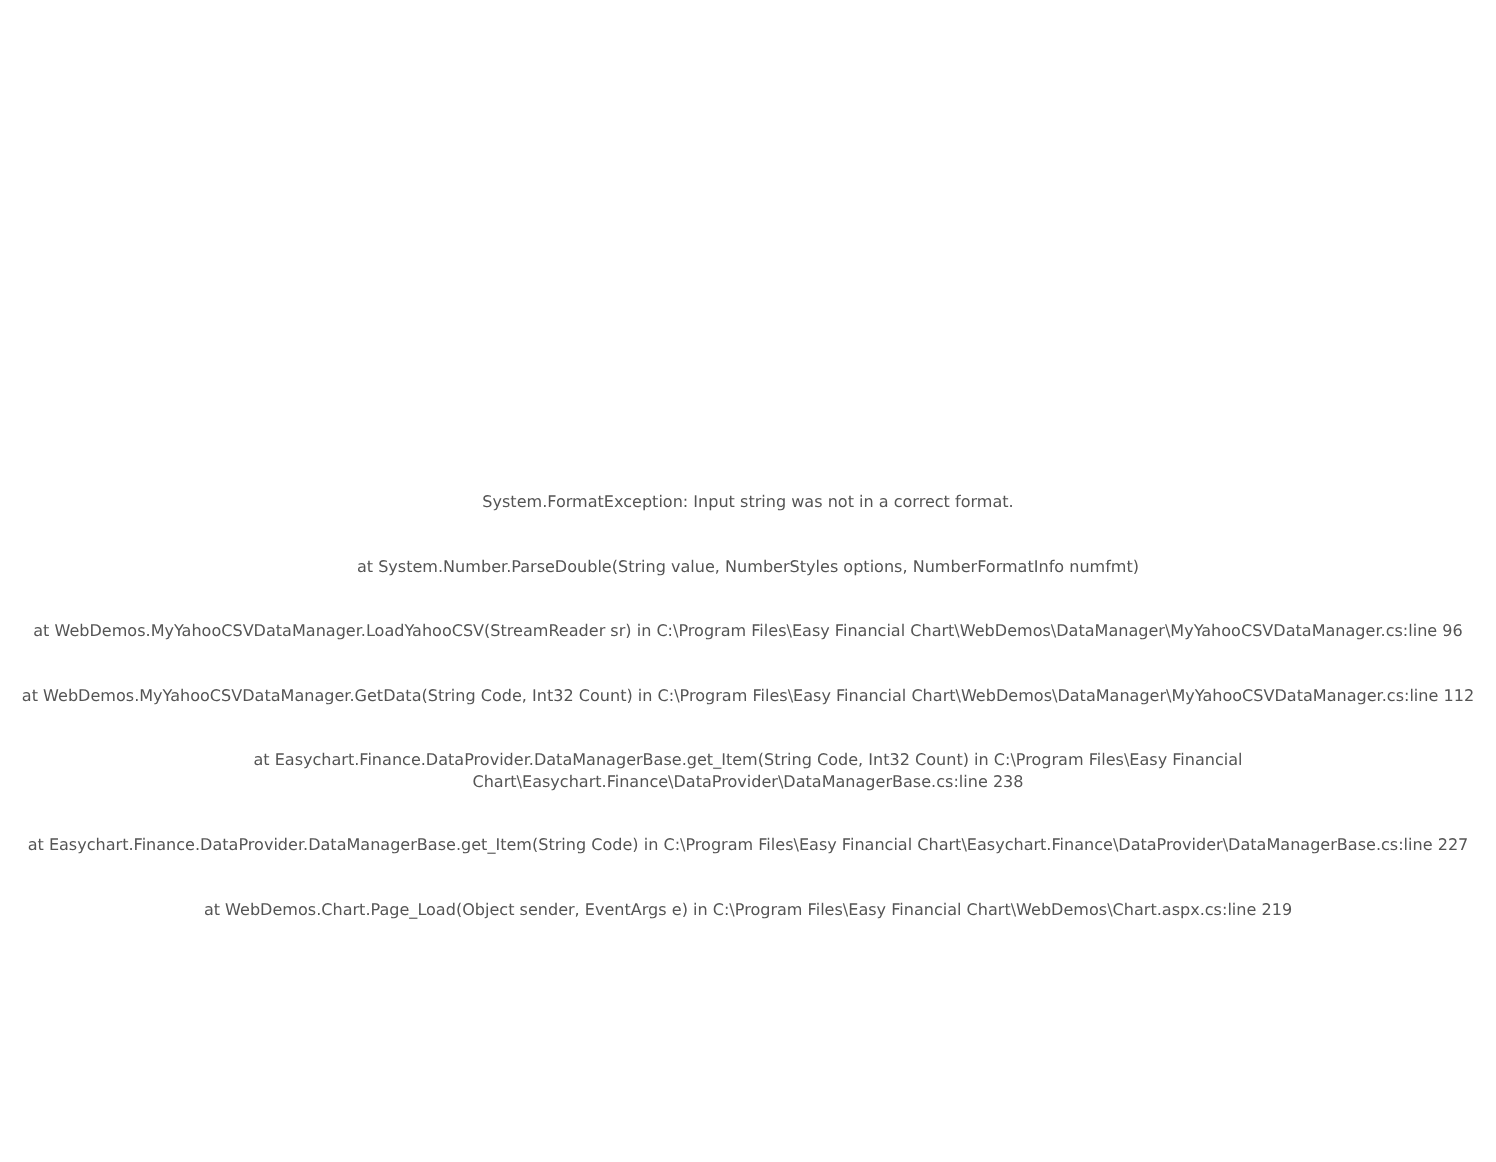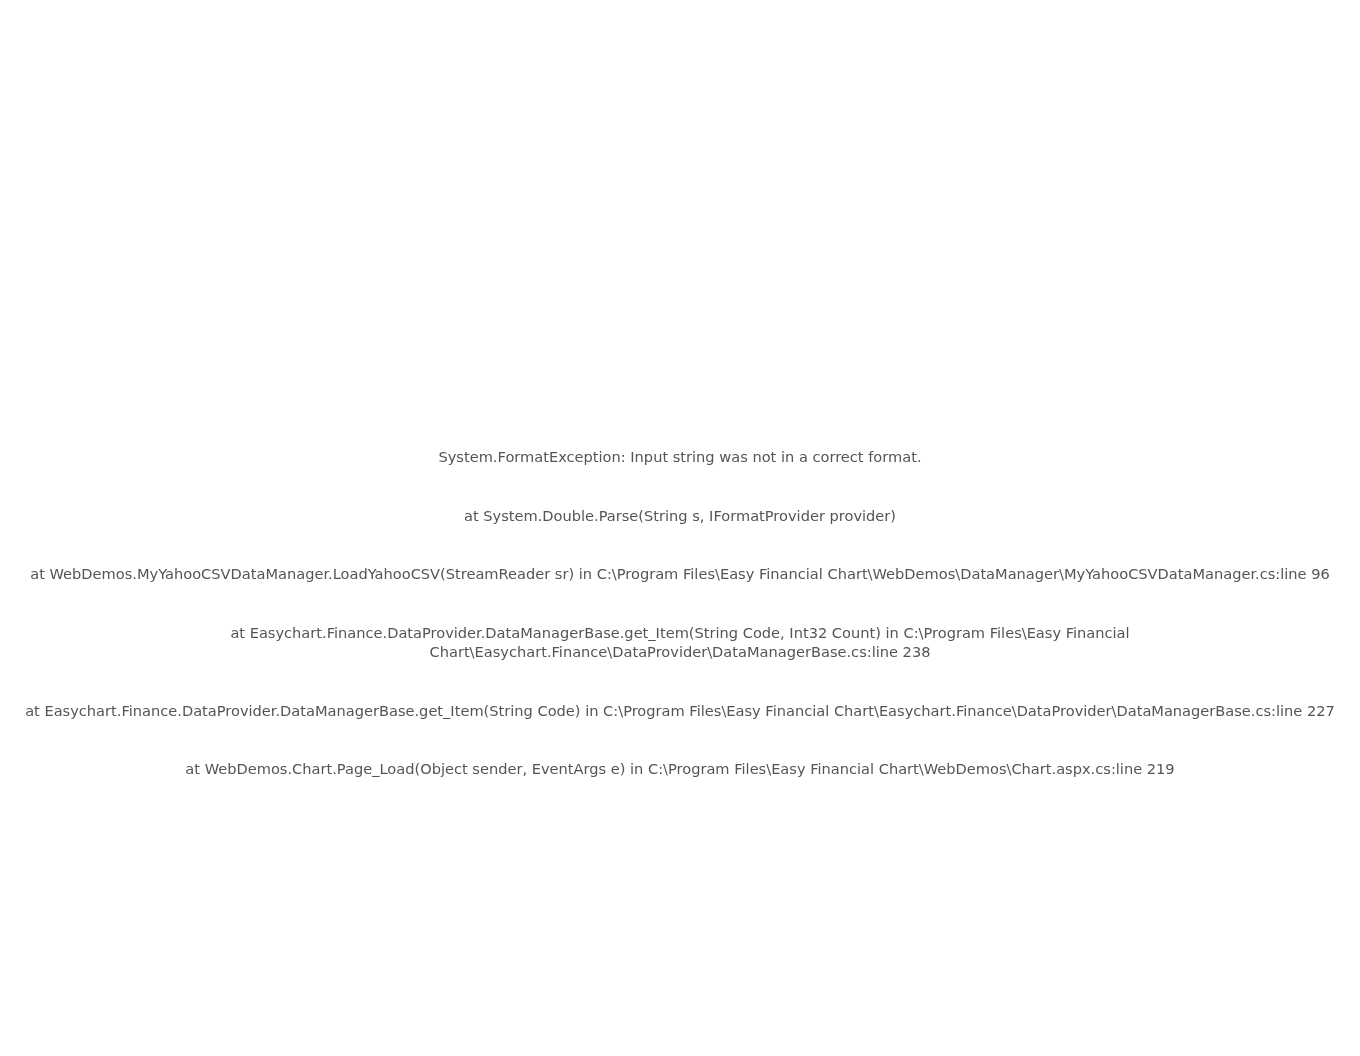--- a/index.html
+++ b/index.html
@@ -34,19 +34,20 @@
   .error-line {
     display: block;
   }
 </style>
 </head>
 <body>
 
 <div class="page">
   <div class="error-block">
     <span class="error-line">System.FormatException: Input string was not in a correct format.</span>
-    <span class="error-line">at System.Double.Parse(String s, IFormatProvider provider)</span>
+    <span class="error-line">at System.Number.ParseDouble(String value, NumberStyles options, NumberFormatInfo numfmt)</span>
     <span class="error-line">at WebDemos.MyYahooCSVDataManager.LoadYahooCSV(StreamReader sr) in C:\Program Files\Easy Financial Chart\WebDemos\DataManager\MyYahooCSVDataManager.cs:line 96</span>
+    <span class="error-line">at WebDemos.MyYahooCSVDataManager.GetData(String Code, Int32 Count) in C:\Program Files\Easy Financial Chart\WebDemos\DataManager\MyYahooCSVDataManager.cs:line 112</span>
     <span class="error-line">at Easychart.Finance.DataProvider.DataManagerBase.get_Item(String Code, Int32 Count) in C:\Program Files\Easy Financial Chart\Easychart.Finance\DataProvider\DataManagerBase.cs:line 238</span>
     <span class="error-line">at Easychart.Finance.DataProvider.DataManagerBase.get_Item(String Code) in C:\Program Files\Easy Financial Chart\Easychart.Finance\DataProvider\DataManagerBase.cs:line 227</span>
     <span class="error-line">at WebDemos.Chart.Page_Load(Object sender, EventArgs e) in C:\Program Files\Easy Financial Chart\WebDemos\Chart.aspx.cs:line 219</span>
   </div>
 </div>
 
 </body></html>

